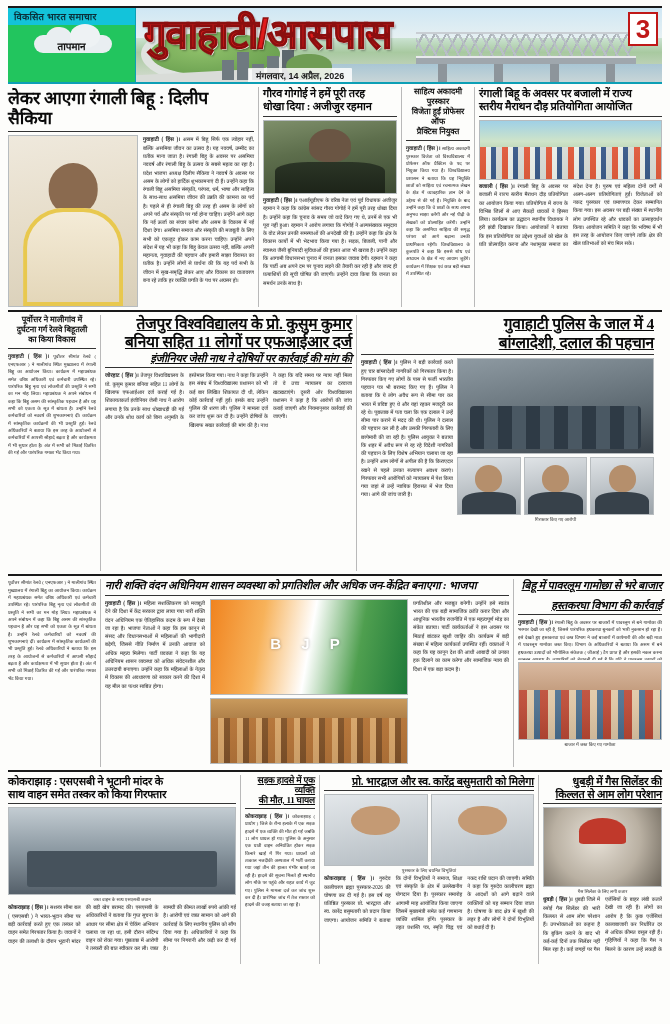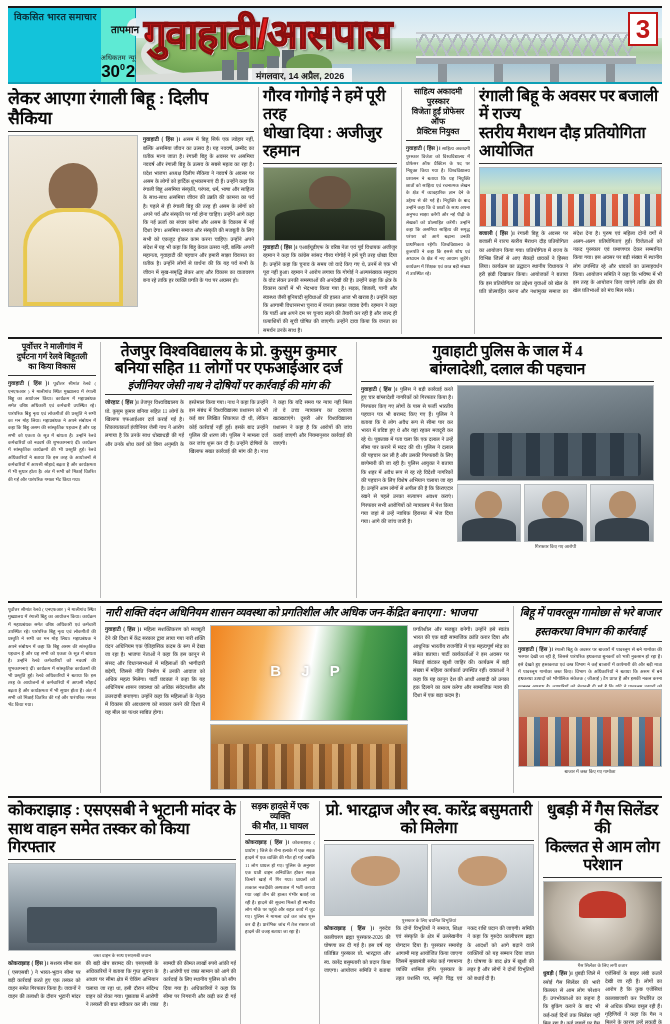--- a/index.html
+++ b/index.html
@@ -23,22 +23,22 @@
     border-top: 2px solid #1a1a1a;
     border-bottom: 2px solid #0d9fb5;
     display: flex;
     align-items: stretch;
     overflow: hidden;
     background: #fff;
   }
   .mh-left {
     width: 128px; flex: 0 0 128px;
     border-right: 1px solid #0d9fb5;
-    display: flex; flex-direction: row;
-    background: #5eead4;
+    display: flex; flex-direction: column;
+    background: #22c55e;
   }
   .mh-brandbar {
     background: #13c3da;
     color: #0a2f3a;
     font-size: 9.5px;
     font-weight: bold;
     padding: 2px 4px 2px 6px;
     letter-spacing: .2px;
     white-space: nowrap;
   }
@@ -155,24 +155,24 @@
   }
   .vline { border-left: 1px solid #b9b9b9; }
 
   .hl {
     font-family: "Liberation Serif", serif;
     font-weight: bold; color: #0a0a0a;
     line-height: 1.12; letter-spacing: -.2px;
   }
   .hl-xl { font-size: 17.5px; }
   .hl-lg { font-size: 15.5px; }
-  .hl-md { font-size: 16px; }
+  .hl-md { font-size: 11px; }
   .hl-sm { font-size: 11px; }
   .hl-xs { font-size: 9px; }
-  .hl-center { text-align: center; }
+  .hl-center { text-align: right; text-decoration: underline; }
   .hl-ital { font-style: italic; }
 
   .kicker {
     font-family: "Liberation Serif", serif;
     font-weight: bold; font-size: 8px; color: #111;
     text-align: center; line-height: 1.25;
   }
 
   .body {
     font-family: "Liberation Serif", serif;
@@ -287,30 +287,20 @@
   <div class="masthead">
 
     <div class="mh-left">
       <div class="mh-brandbar">विकसित भारत समाचार</div>
       <div class="mh-weather">
         <div class="cloud-wrap">
           <div class="sun"></div>
           <div class="cloud"></div>
         </div>
         <div class="tapman">तापमान</div>
-        <div class="temps">
-          <div class="temp-col">
-            <div class="temp-lbl">अधिकतम</div>
-            <div class="temp-val"><span>30</span><sup>0</sup></div>
-          </div>
-          <div class="temp-col">
-            <div class="temp-lbl">न्यूनतम</div>
-            <div class="temp-val"><span>20</span><sup>0</sup></div>
-          </div>
-        </div>
       </div>
     </div>
 
     <div class="mh-center">
       <div class="sky"></div>
       <div class="park"></div>
       <div class="road1"></div>
       <div class="buildings">
         <i style="left:0;height:20px"></i>
           <i style="left:15px;height:28px"></i>

